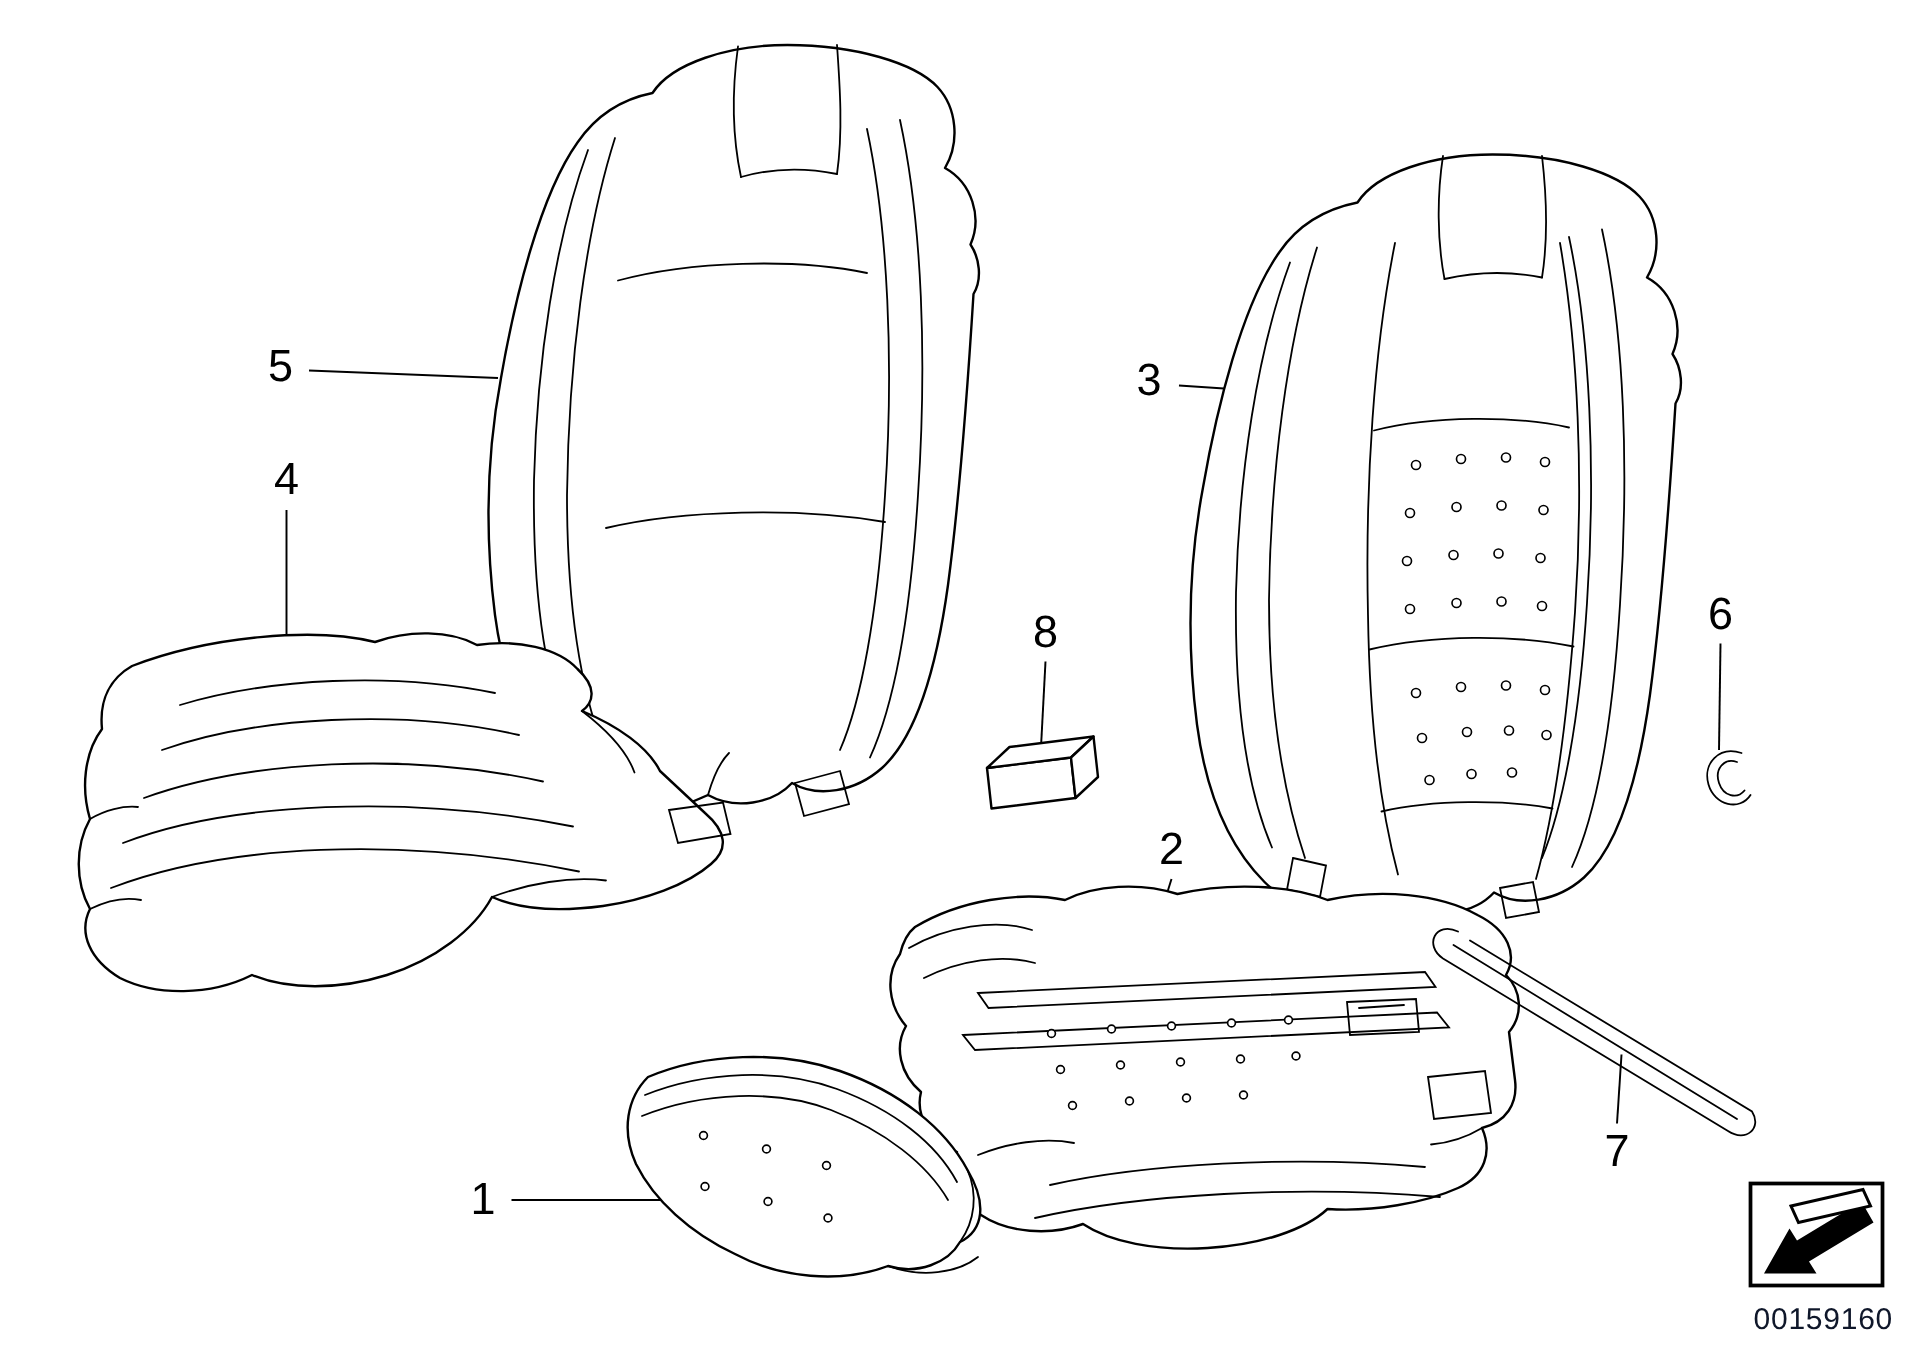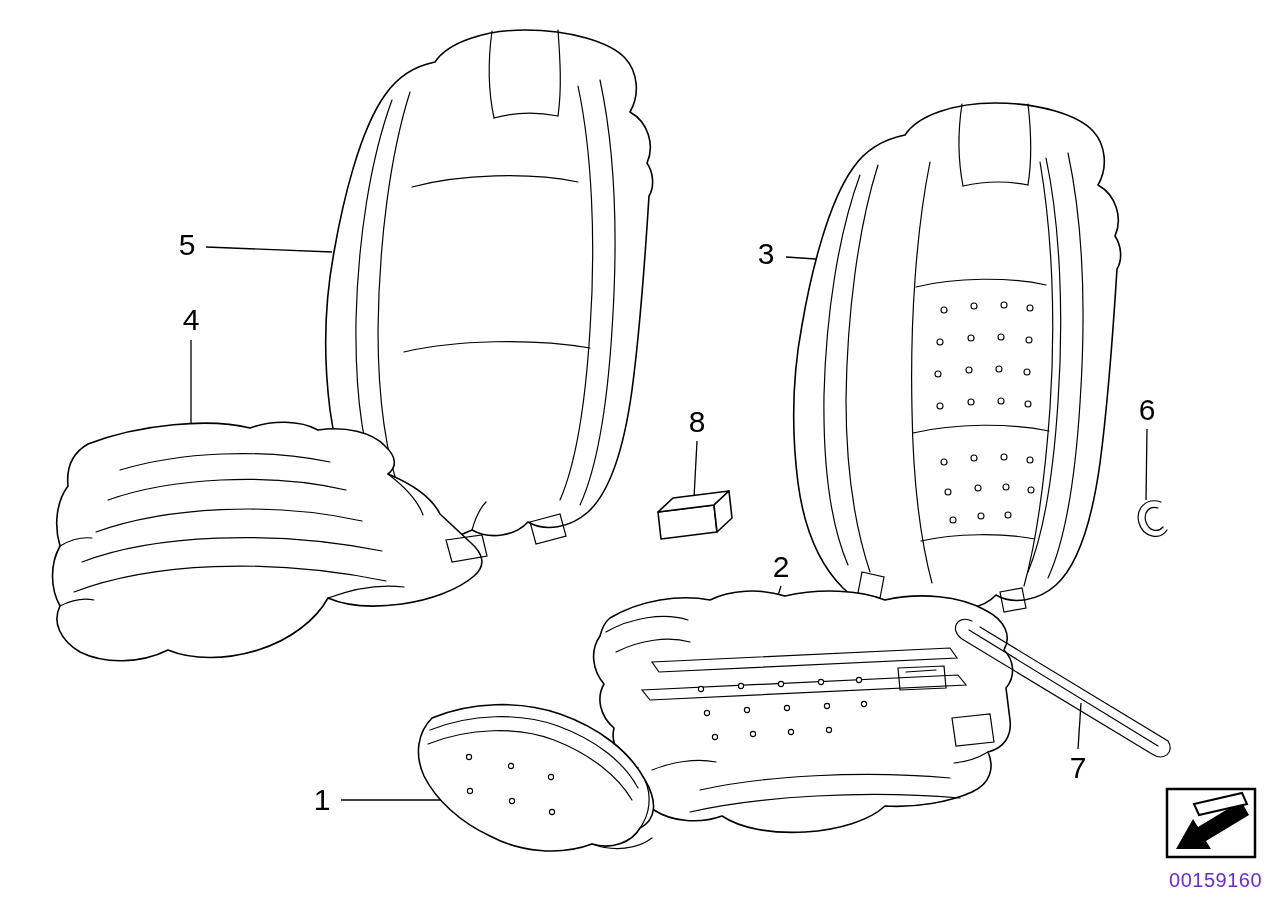--- a/index.html
+++ b/index.html
@@ -39,21 +39,21 @@
     color: #000000;
     cursor: pointer;
     user-select: none;
   }
   .doc-number {
     position: absolute;
     right: 26px;
     bottom: 18px;
     font-size: 20px;
     letter-spacing: 0.5px;
-    color: #6d28d9;
+    color: #0f172a;
   }
 </style>
 </head>
 <body>
 
 <div class="stage">
 
   <svg class="art" viewBox="0 0 1288 910">
 
     <g>

